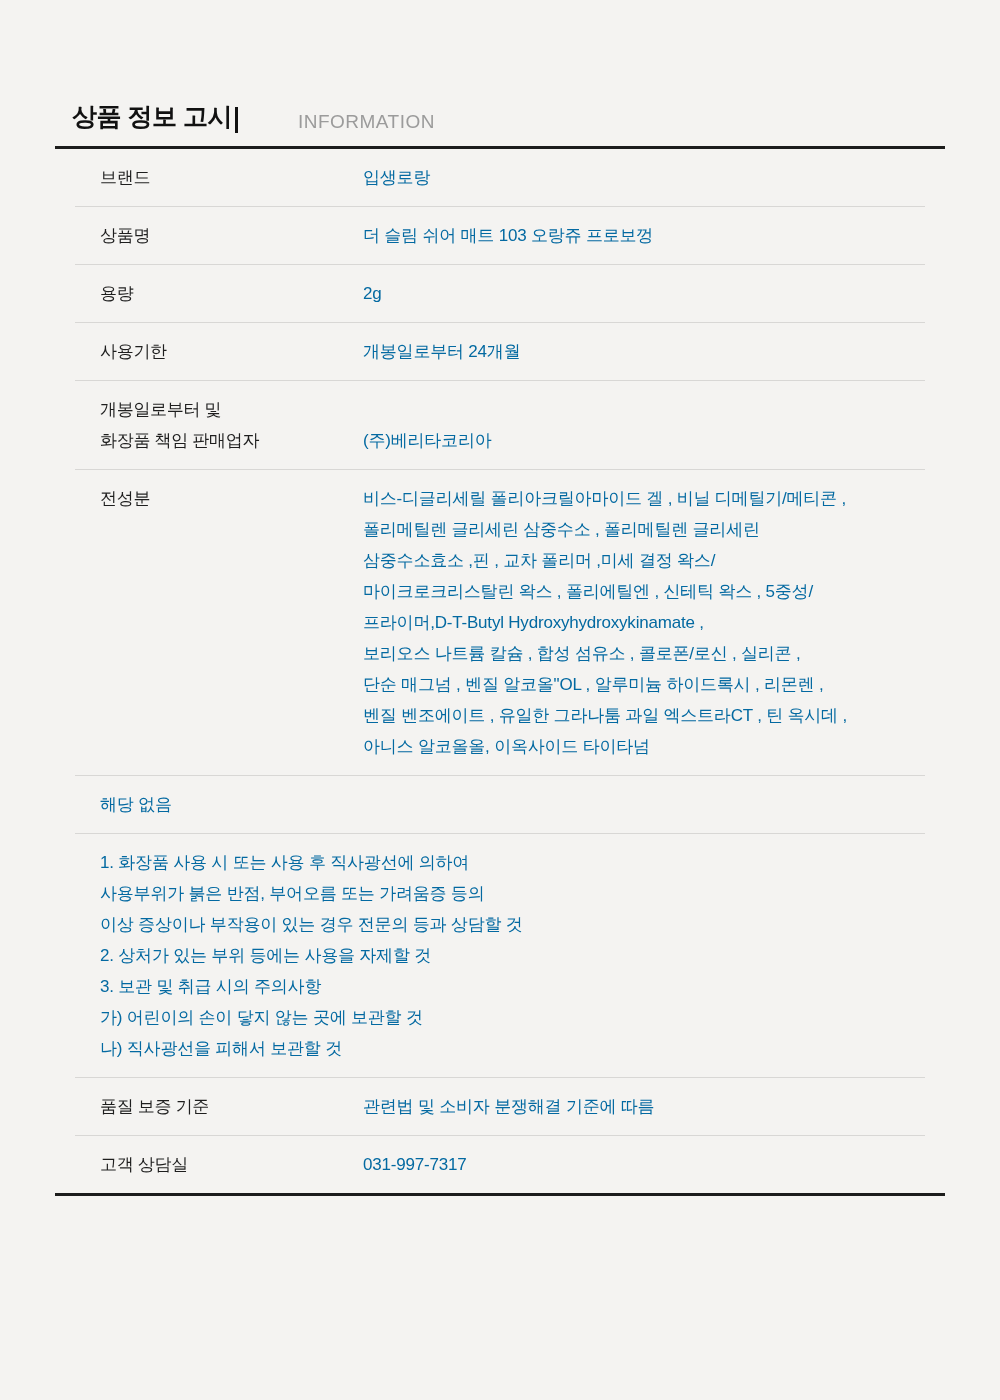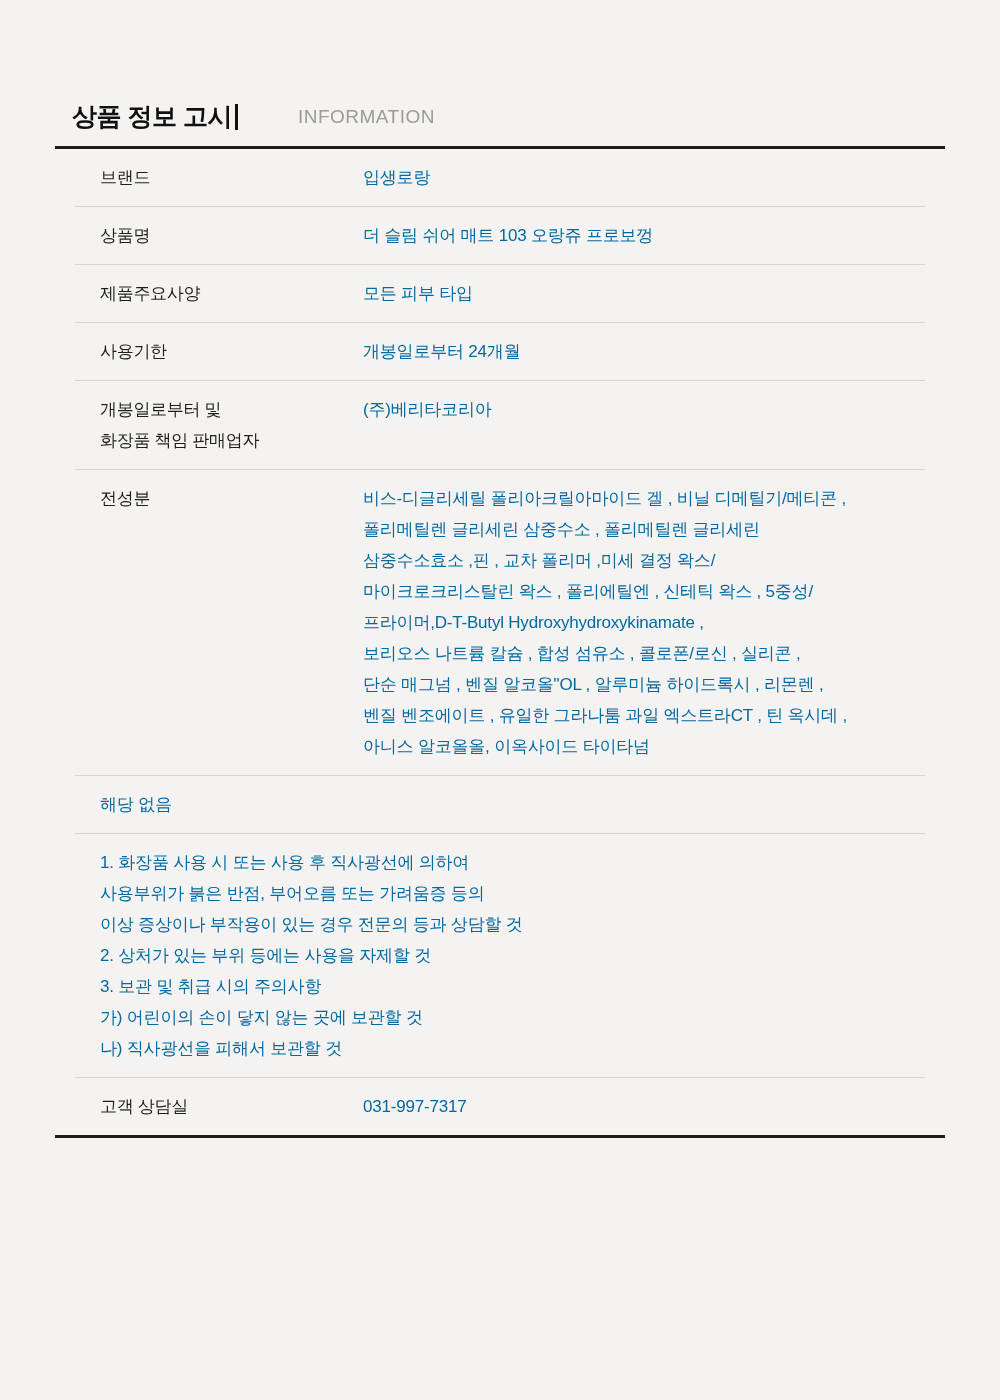--- a/index.html
+++ b/index.html
@@ -16,21 +16,21 @@
     background: #f4f3f1;
     overflow: hidden;
   }
   .sheet {
     width: 890px;
     margin: 100px 0 0 55px;
     border-bottom: 3px solid #1c1c1c;
   }
   .header {
     display: flex;
-    align-items: center;
+    align-items: flex-end;
     padding: 0 0 13px 17px;
     border-bottom: 3px solid #1c1c1c;
   }
   .title {
     font-size: 25px;
     font-weight: 700;
     color: #111;
     letter-spacing: -0.5px;
   }
   .title-bar {
@@ -44,21 +44,21 @@
     font-size: 19px;
     color: #9b9b9b;
     letter-spacing: 0.5px;
     margin-left: 48px;
   }
   .table {
     margin: 0 20px;
   }
   .row {
     display: flex;
-    align-items: flex-start;
+    align-items: flex-end;
     padding: 13px 0 13px 25px;
     border-bottom: 1px solid #d8d7d5;
   }
   .row:last-child {
     border-bottom: none;
   }
   .row.top {
     align-items: flex-start;
     justify-content: center;
   }
@@ -94,22 +94,22 @@
     <div class="table" id="info-table">
         <div class="row">
           <div class="label">브랜드</div>
           <div class="value">입생로랑</div>
         </div>
         <div class="row">
           <div class="label">상품명</div>
           <div class="value">더 슬림 쉬어 매트 103 오랑쥬 프로보껑</div>
         </div>
         <div class="row">
-          <div class="label">제품주요사양</div>
-          <div class="value">모든 피부 타입</div>
+          <div class="label">용량</div>
+          <div class="value">2g</div>
         </div>
         <div class="row">
           <div class="label">사용기한</div>
           <div class="value">개봉일로부터 24개월</div>
         </div>
         <div class="row">
           <div class="label">개봉일로부터 및
 화장품 책임 판매업자</div>
           <div class="value">(주)베리타코리아</div>
         </div>
@@ -131,18 +131,22 @@
         <div class="row top">
           <div class="value">1. 화장품 사용 시 또는 사용 후 직사광선에 의하여
 사용부위가 붉은 반점, 부어오름 또는 가려움증 등의
 이상 증상이나 부작용이 있는 경우 전문의 등과 상담할 것
 2. 상처가 있는 부위 등에는 사용을 자제할 것
 3. 보관 및 취급 시의 주의사항
 가) 어린이의 손이 닿지 않는 곳에 보관할 것
 나) 직사광선을 피해서 보관할 것</div>
         </div>
         <div class="row">
+          <div class="label">품질 보증 기준</div>
+          <div class="value">관련법 및 소비자 분쟁해결 기준에 따름</div>
+        </div>
+        <div class="row">
           <div class="label">고객 상담실</div>
           <div class="value">031-997-7317</div>
         </div>
       </div>
   </div>
 </div>
 
 </body></html>

